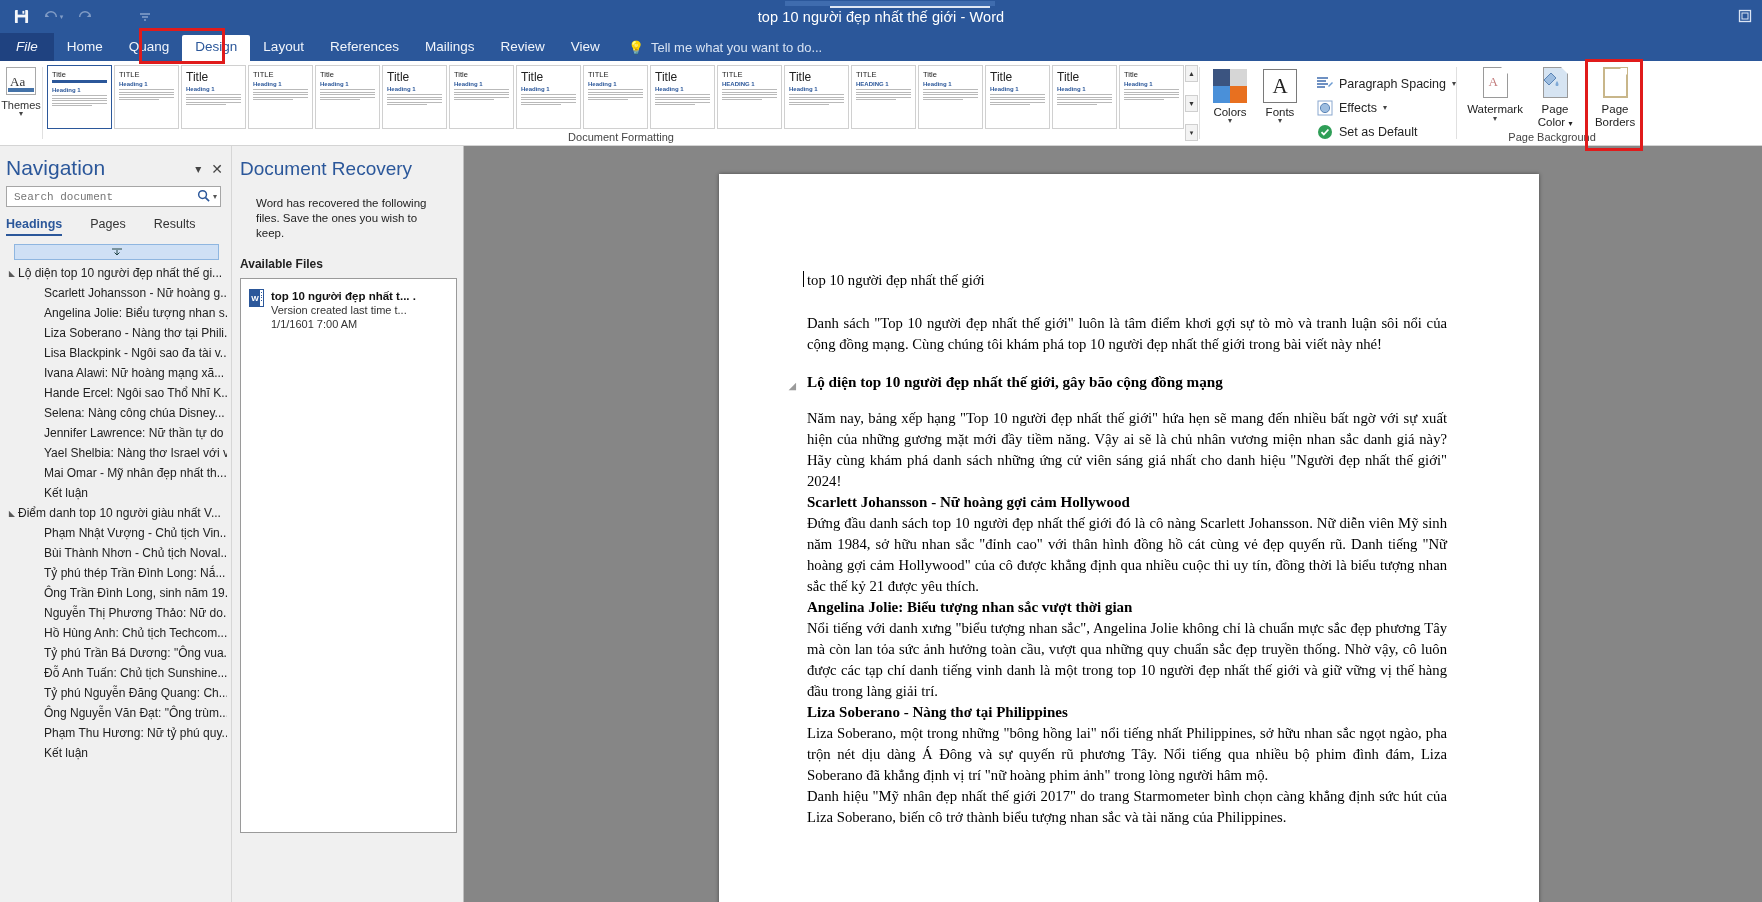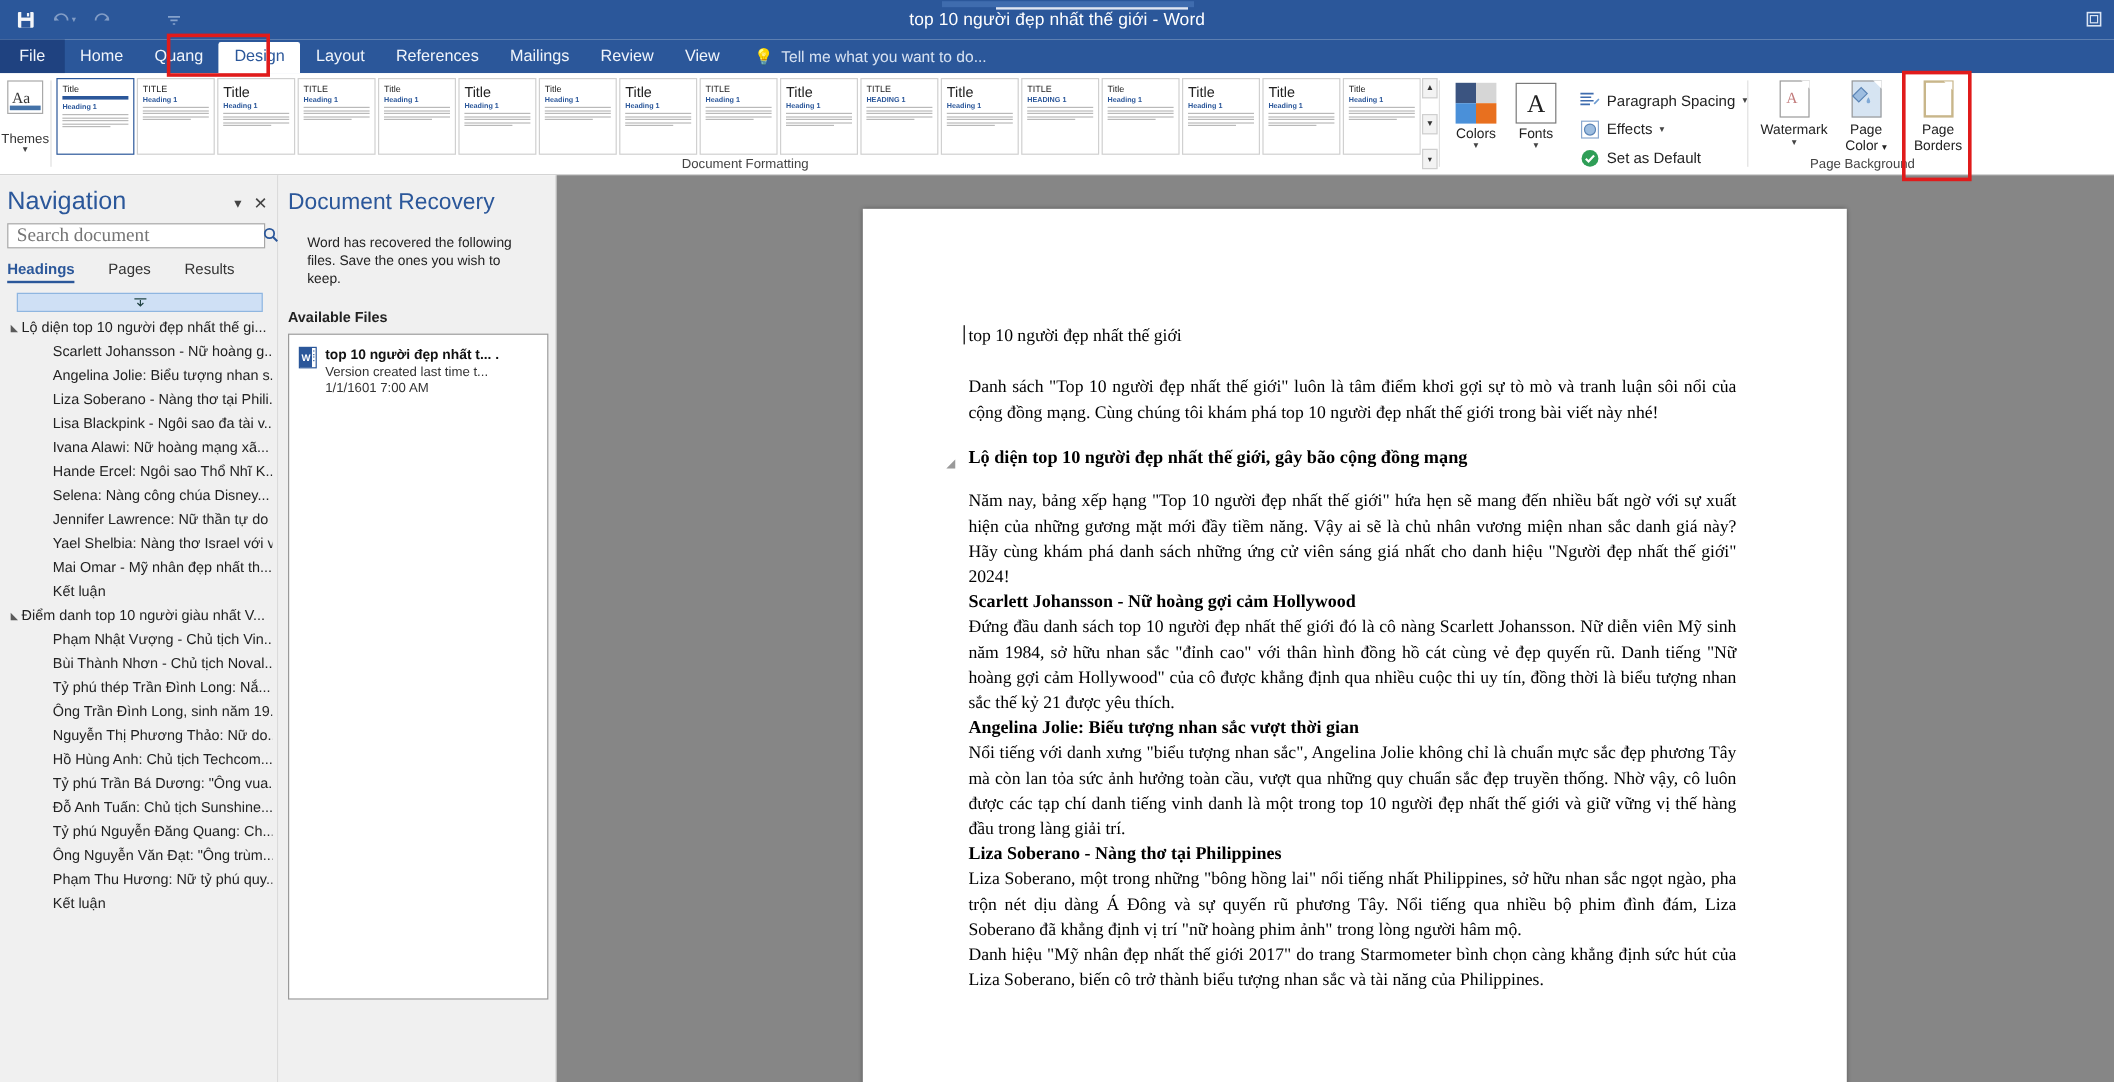--- a/index.html
+++ b/index.html
@@ -32,21 +32,21 @@
   .deco-line2{ position:absolute; left:830px; top:6px; width:160px; height:2px; background:#dfe7f3; }
 
   
   .tabbar{
     position:relative; height:28px; background:#2b579a; display:flex; align-items:flex-end;
     font-size:13.5px; color:#ffffff;
   }
   .tab{
     padding:4px 13px 6px 13px; line-height:16px; white-space:nowrap; color:#f1f5fb;
   }
-  .tab.file{ background:#1f4280; padding:6px 16px; }
+  .tab.file{ background:#1f4280; padding:6px 16px;font-style:italic; }
   .tab.active{ background:#ffffff; color:#2b579a; border-radius:2px 2px 0 0; padding-bottom:6px;}
   .tellme{ display:flex; align-items:center; gap:6px; padding:4px 10px 6px 16px; color:#d7e2f2; font-size:13px;}
   .bulb{ color:#ffd34d; font-size:13px; }
 
   
   .hl-design{
     position:absolute; left:139px; top:-5px; width:86px; height:36px;
     border:3px solid #e01b1b; pointer-events:none; z-index:20;
   }
 
@@ -54,21 +54,21 @@
   .ribbon{
     position:relative; height:85px; background:#ffffff; border-bottom:1px solid #d4d4d4;
     display:flex; align-items:stretch;
   }
   .rb-group{ display:flex; flex-direction:column; align-items:center; justify-content:flex-start; }
   .rb-sep{ width:1px; background:#e0e0e0; margin:6px 0; }
 
   
   .themes{ width:42px; padding-top:4px; }
   .themes .thumb{
-    width:30px;height:28px;border:1px solid #a9a9a9;background:#fff;position:relative;margin:2px auto 12px;
+    width:30px;height:28px;border:1px solid #a9a9a9;background:#fff;position:relative;margin:2px auto 1px;
     display:flex;align-items:center;justify-content:center;font-size:15px;color:#333;
   }
   .themes .lbl{ font-size:11px; color:#333; margin-top:3px;}
   .caret{ font-size:8px; line-height:6px; color:#444; }
 
   
   .gallery{
     display:flex; align-items:flex-start; padding:4px 0 0 4px; gap:2px; overflow:hidden;
   }
   .sty{
@@ -140,21 +140,21 @@
   }
   .nav-head{ display:flex; align-items:flex-start; justify-content:space-between; padding:10px 8px 2px 6px;}
   .nav-title{ font-size:21px; color:#2b579a; font-weight:400; line-height:24px;}
   .nav-head-btns{ display:flex; gap:10px; align-items:center; padding-top:5px;}
   .nav-head-btns span{ color:#444; font-size:12px; }
   .nav-search{
     margin:4px 10px 0 6px; height:21px; background:#fff; border:1px solid #a6a6a6;
     display:flex; align-items:center; padding:0 3px 0 5px;
   }
   .nav-search input{
-    flex:1; border:0; outline:0; font-size:16px; color:#404040; font-family:Liberation Serif, serif;
+    flex:1; border:0; outline:0; font-size:11px; color:#404040; font-family:Liberation Mono, monospace;
     background:transparent;
   }
   .nav-search .sico{ color:#2b579a; font-size:12px; padding:0 3px; }
   .nav-search .scar{ color:#555; font-size:8px; }
   .nav-tabs{ display:flex; gap:28px; padding:10px 0 0 6px; font-size:12.5px; }
   .nav-tabs span{ color:#333; padding-bottom:3px; }
   .nav-tabs .on{ color:#2b579a; font-weight:bold; border-bottom:2px solid #2b579a; }
   .nav-list{ padding:8px 4px 0 4px; overflow:hidden; flex:1; }
   .nav-selbar{
     height:16px; background:#cfe0f5; border:1px solid #8fb6e0; margin:0 8px 3px 10px;

